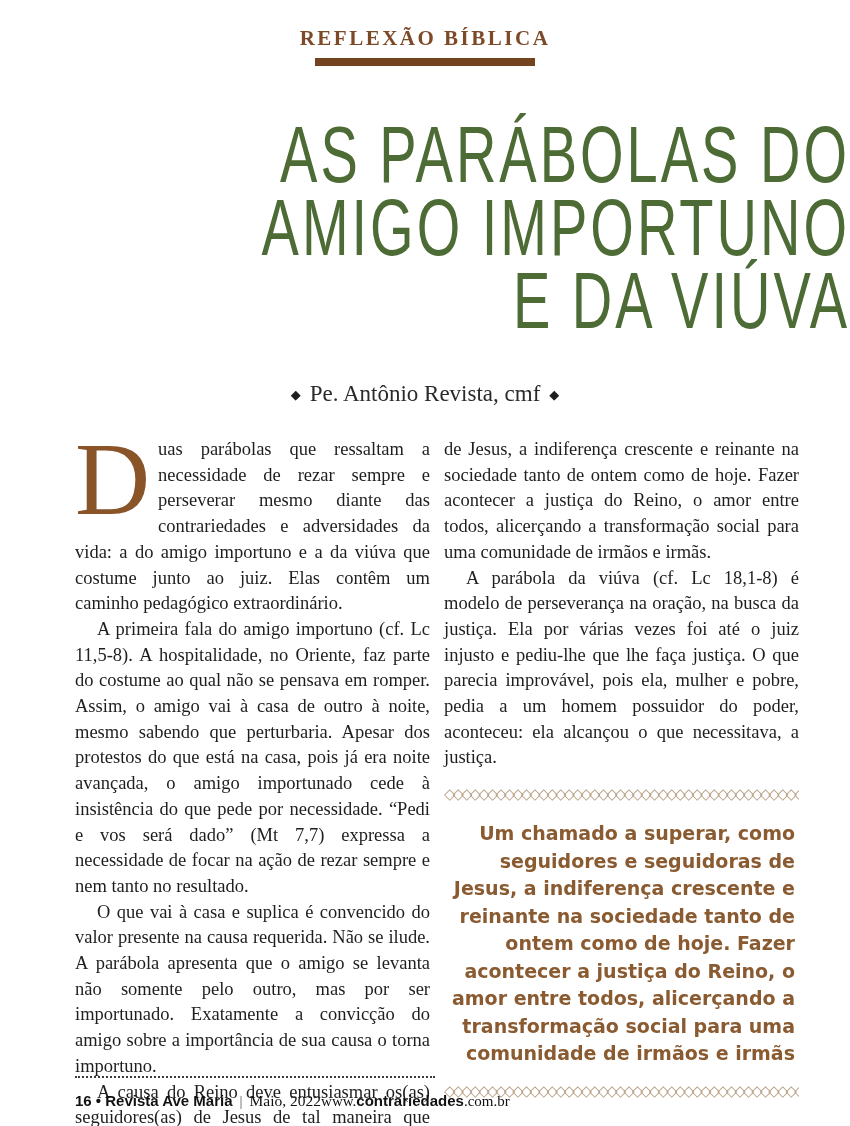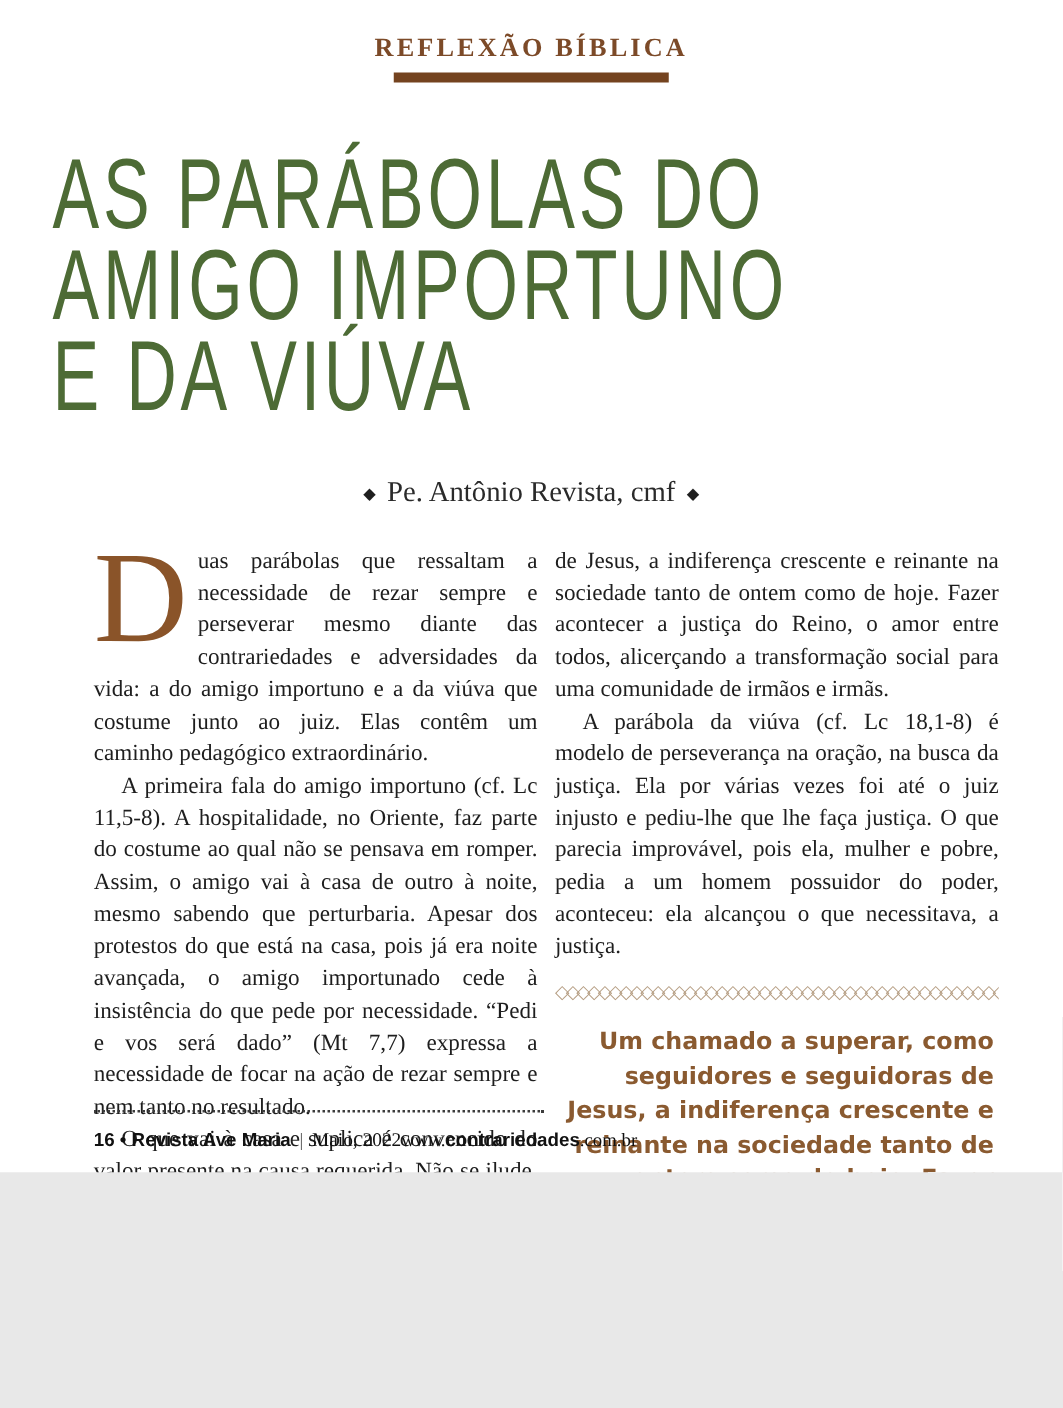--- a/index.html
+++ b/index.html
@@ -1,18 +1,18 @@
 <!DOCTYPE html>
 <html><head>
 <meta charset="utf-8">
 <style>
   html,body{margin:0;padding:0;background:#e8e8e8;}
   .page{
     position:relative;
-    width:850px;height:938px;
+    width:850px;height:1126px;
     margin:0 auto;
     background:#ffffff;
     overflow:hidden;
     font-family:"Liberation Serif",serif;
     color:#1e1e1e;
   }
   
   .kicker{
     margin-top:26px;
     text-align:center;
@@ -23,21 +23,21 @@
     color:#7c4a28;
   }
   .kicker-bar{
     width:220px;height:8px;
     margin:7px auto 0 auto;
     background:#74431f;
   }
   
   .title{
     margin:52px 0 0 0;
-    text-align:left;
+    text-align:right;
     font-weight:normal;
     padding-left:42px;
   }
   .title-line{
     display:block;
     height:73px;
     line-height:73px;
     font-family:"Liberation Sans",sans-serif;
     font-size:56px;
     letter-spacing:3px;

